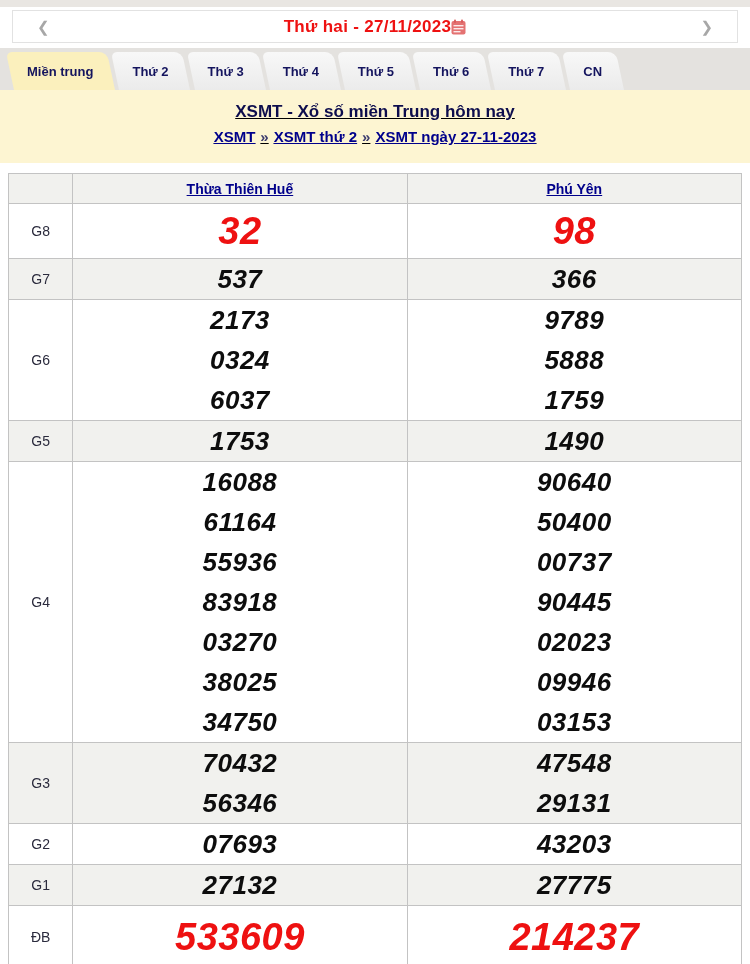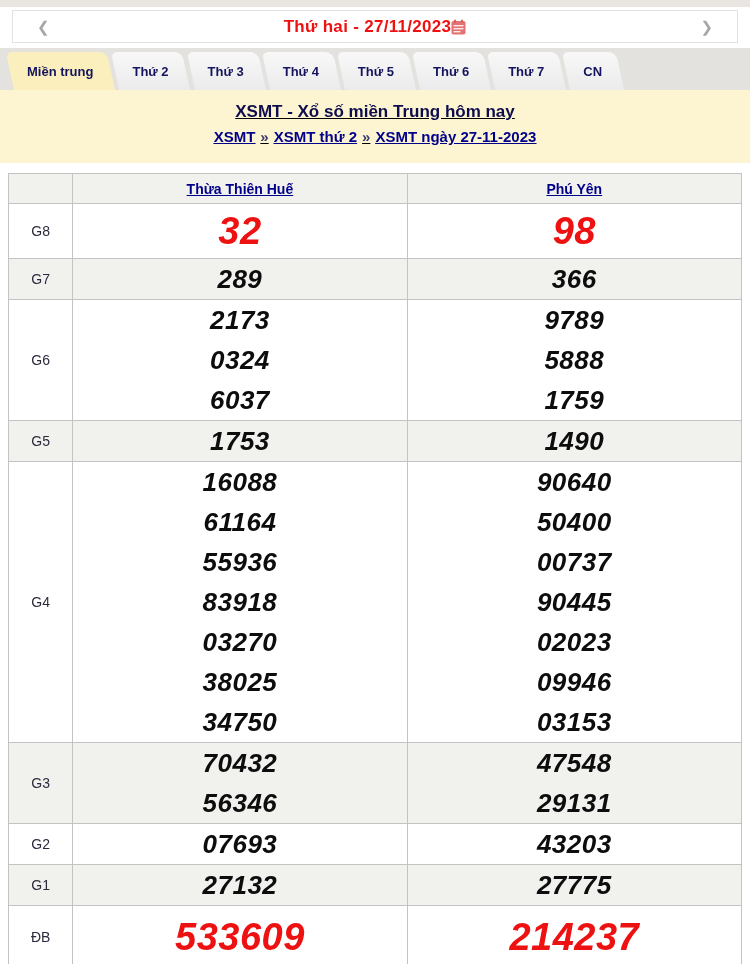--- a/index.html
+++ b/index.html
@@ -228,21 +228,21 @@
           <td class="nums">
             <div class="num-line">32</div>
           </td>
           <td class="nums">
             <div class="num-line">98</div>
           </td>
         </tr>
         <tr class="alt size-md">
           <td class="prize-label">G7</td>
           <td class="nums">
-            <div class="num-line">289</div>
+            <div class="num-line">537</div>
           </td>
           <td class="nums">
             <div class="num-line">366</div>
           </td>
         </tr>
         <tr class="size-md">
           <td class="prize-label">G6</td>
           <td class="nums">
             <div class="num-line">2173</div>
             <div class="num-line">0324</div>

